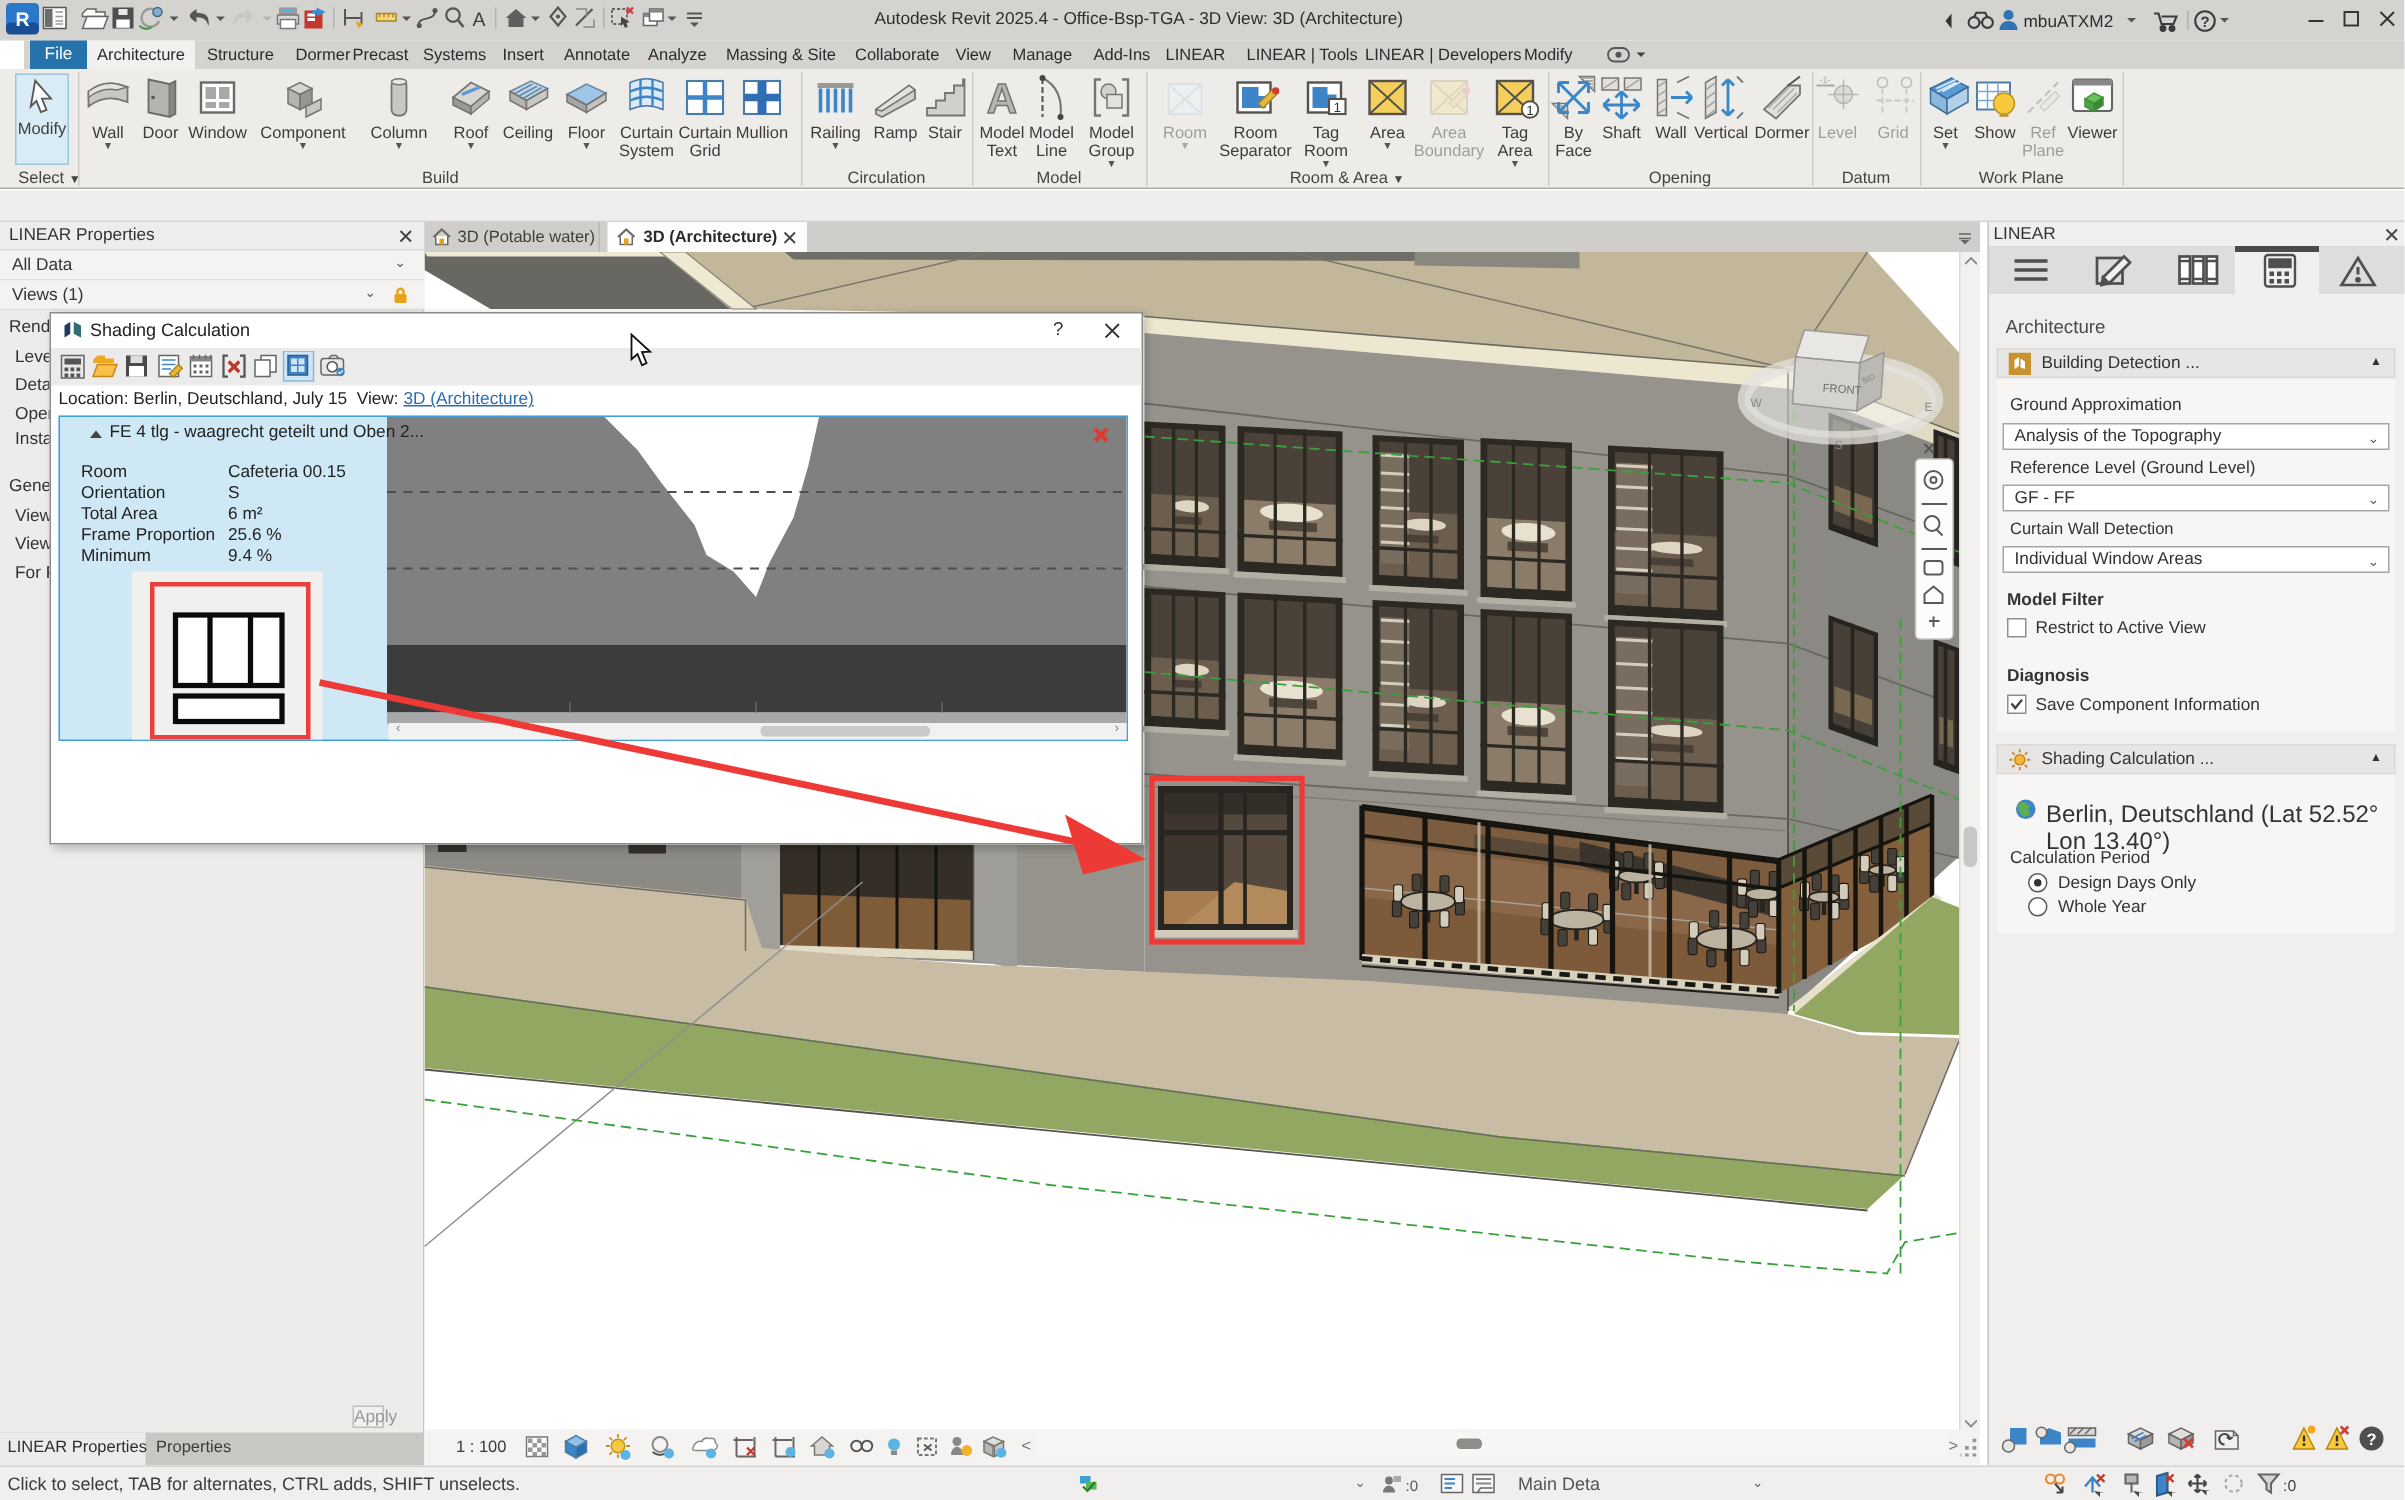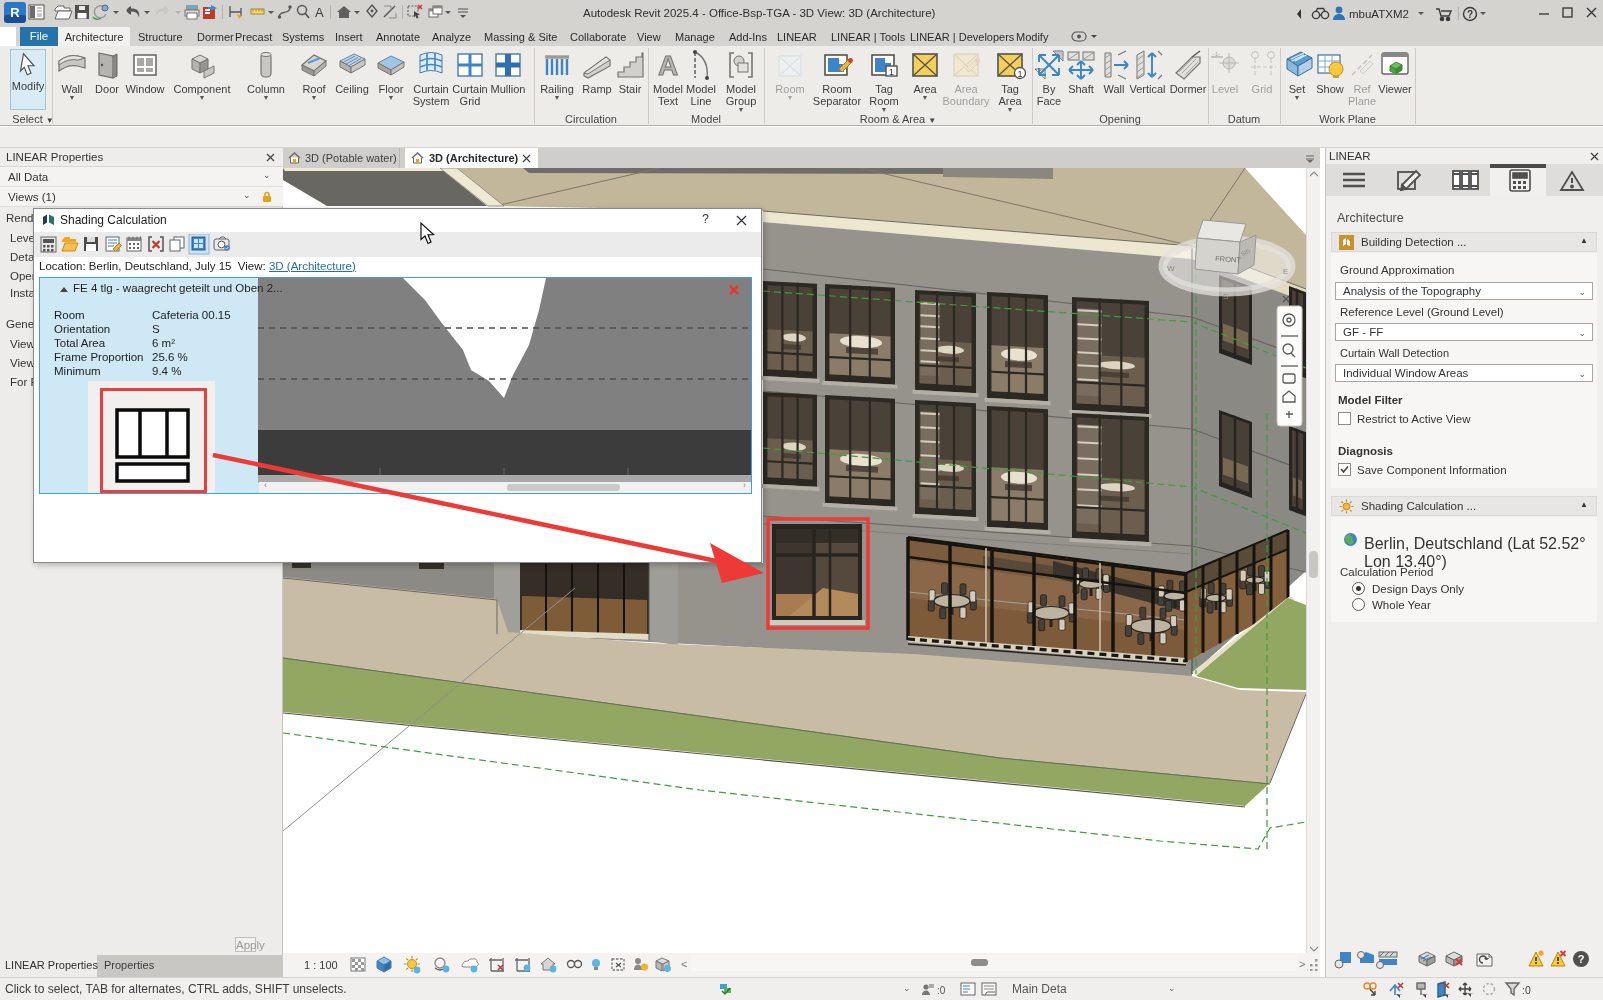--- a/index.html
+++ b/index.html
@@ -482,20 +482,21 @@
         </svg>Viewer</div>
 <div class="rsep" style="left:52px"></div>
 <div class="rsep" style="left:534px"></div>
 <div class="rsep" style="left:648px"></div>
 <div class="rsep" style="left:764px"></div>
 <div class="rsep" style="left:1032px"></div>
 <div class="rsep" style="left:1208px"></div>
 <div class="rsep" style="left:1280px"></div>
 <div class="rsep" style="left:1415px"></div>
 <div class="rglabel" style="left:3px;width:60px;text-align:center;">Select <span style="font-size:8px">▼</span></div>
+<div class="rglabel" style="left:52px;width:483px;">Build</div>
 <div class="rglabel" style="left:534px;width:114px;">Circulation</div>
 <div class="rglabel" style="left:648px;width:116px;">Model</div>
 <div class="rglabel" style="left:764px;width:268px;">Room &amp; Area <span style="font-size:8px">▼</span></div>
 <div class="rglabel" style="left:1032px;width:176px;">Opening</div>
 <div class="rglabel" style="left:1208px;width:72px;">Datum</div>
 <div class="rglabel" style="left:1280px;width:135px;">Work Plane</div>
 </div>
 <div id="optbar" class="abs"></div>
 <div id="leftpanel" class="abs">
 <div class="abs" style="left:0;top:0;width:283px;height:19px;background:#eeedec;border-bottom:1px solid #d8d6d3;">

